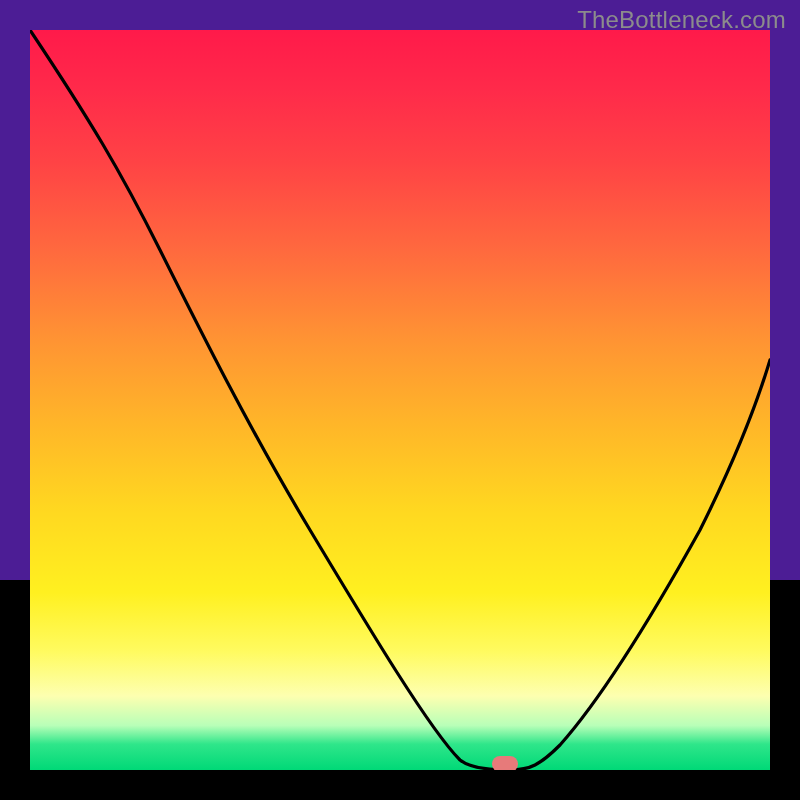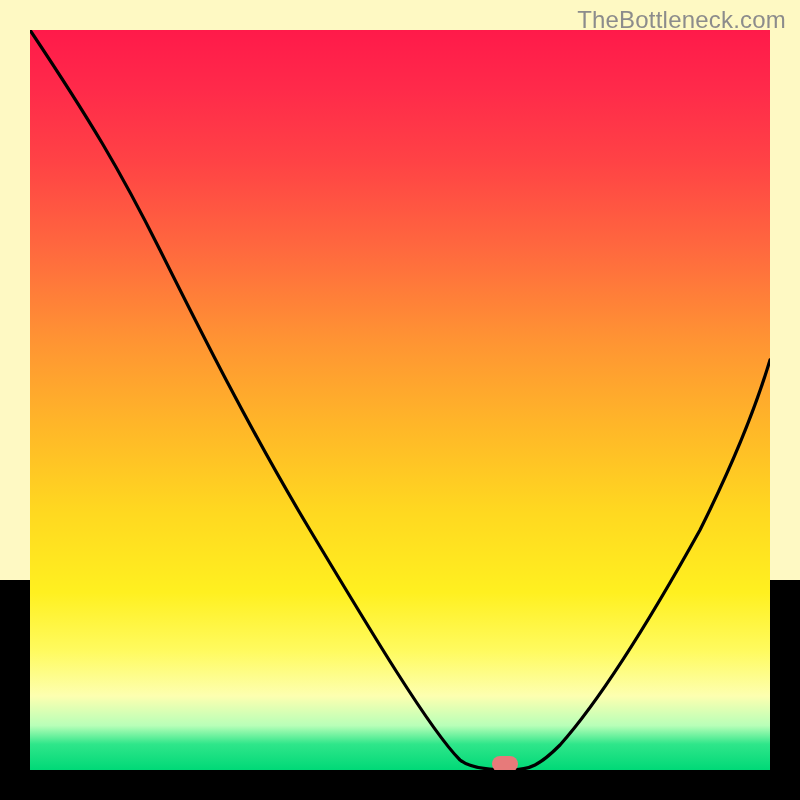--- a/index.html
+++ b/index.html
@@ -8,21 +8,21 @@
     width: 800px;
     height: 800px;
     background: #000;
     font-family: Arial, Helvetica, sans-serif;
     overflow: hidden;
   }
   .frame {
     position: relative;
     width: 800px;
     height: 580px;
-    background: #fef9c3;
+    background: #4c1d95;
   }
   .plot-area {
     position: absolute;
     left: 30px;
     top: 30px;
     width: 740px;
     height: 740px;
     overflow: hidden;
   }
   .gradient {

